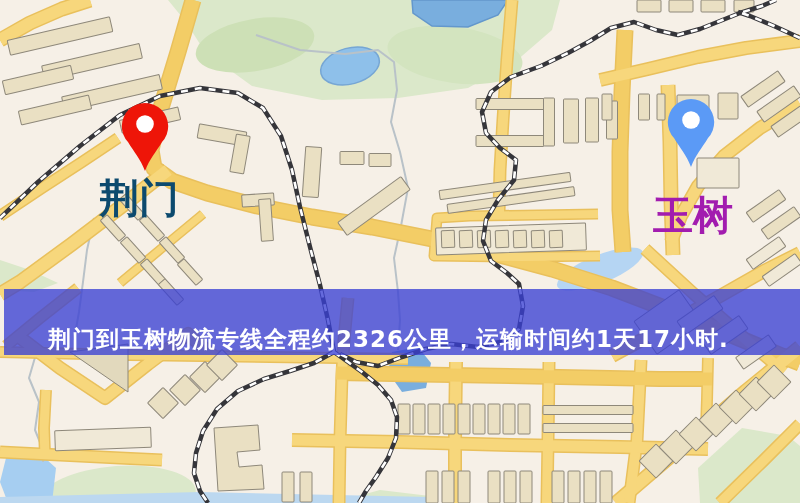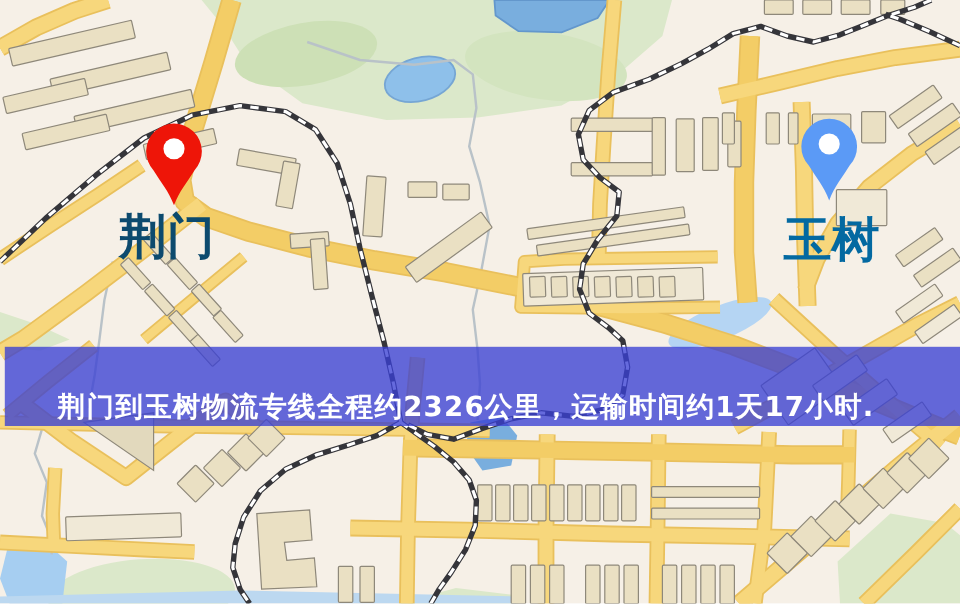--- a/index.html
+++ b/index.html
@@ -206,19 +206,19 @@
         <circle cx="0" cy="-48" r="8.8" fill="#ffffff"></circle>
       </svg>
     <div class="pin-label" style="color: #0c4a6e; left: -6px; top: 6px;">荆门</div>
   </div>
 
   <div class="marker" id="marker-1" style="left: 691px; top: 168px;">
     <svg class="pin-svg" viewBox="-26 -72 52 72" width="52" height="72">
         <path d="M0 -1 C -4.5 -13 -11 -20 -17 -30 A 23.2 23.2 0 1 1 17 -30 C 11 -20 4.5 -13 0 -1 Z" fill="#5b9af6"></path>
         <circle cx="0" cy="-48" r="8.8" fill="#ffffff"></circle>
       </svg>
-    <div class="pin-label" style="color: #0369a1; left: 2px; top: 12px;">玉树</div>
+    <div class="pin-label" style="color: #a21caf; left: 2px; top: 27px;">玉树</div>
   </div>
 
   <div class="banner" style="top: 289px; height: 66px; background: rgba(58, 64, 211, 0.78);">
     <span style="color: rgb(255, 255, 255);">荆门到玉树物流专线全程约2326公里，运输时间约1天17小时.</span>
   </div>
 </div>
 
 </body></html>

